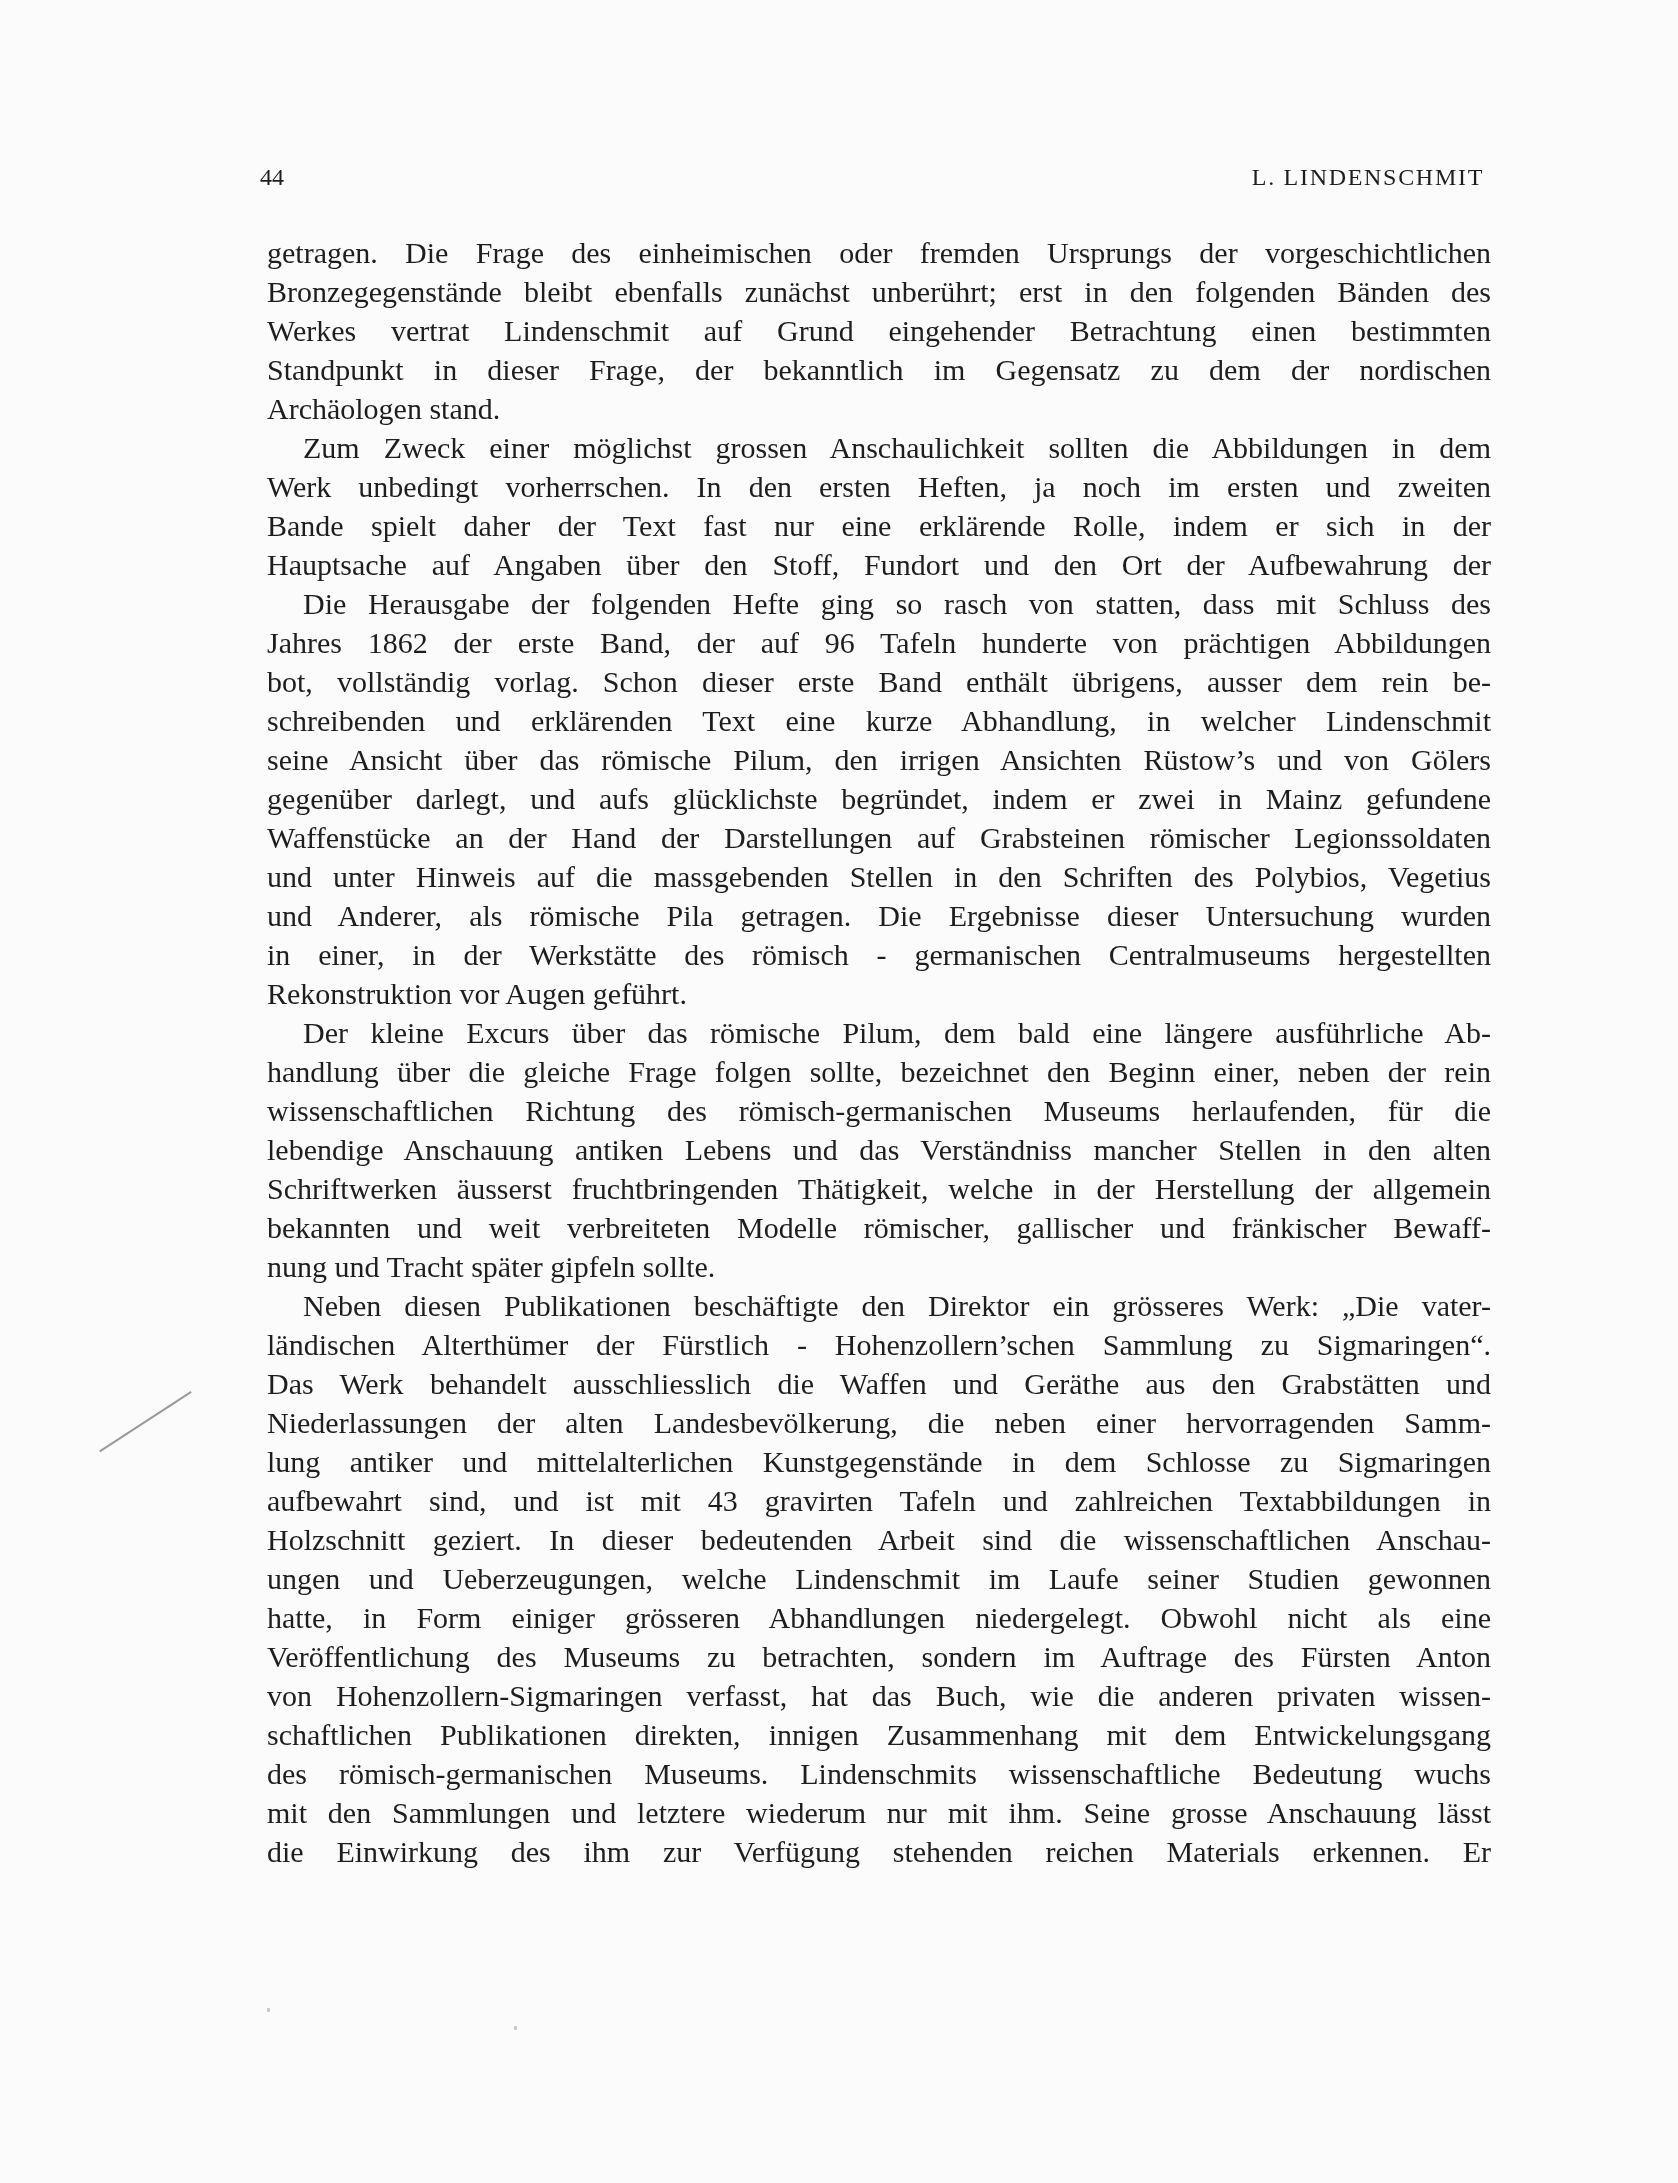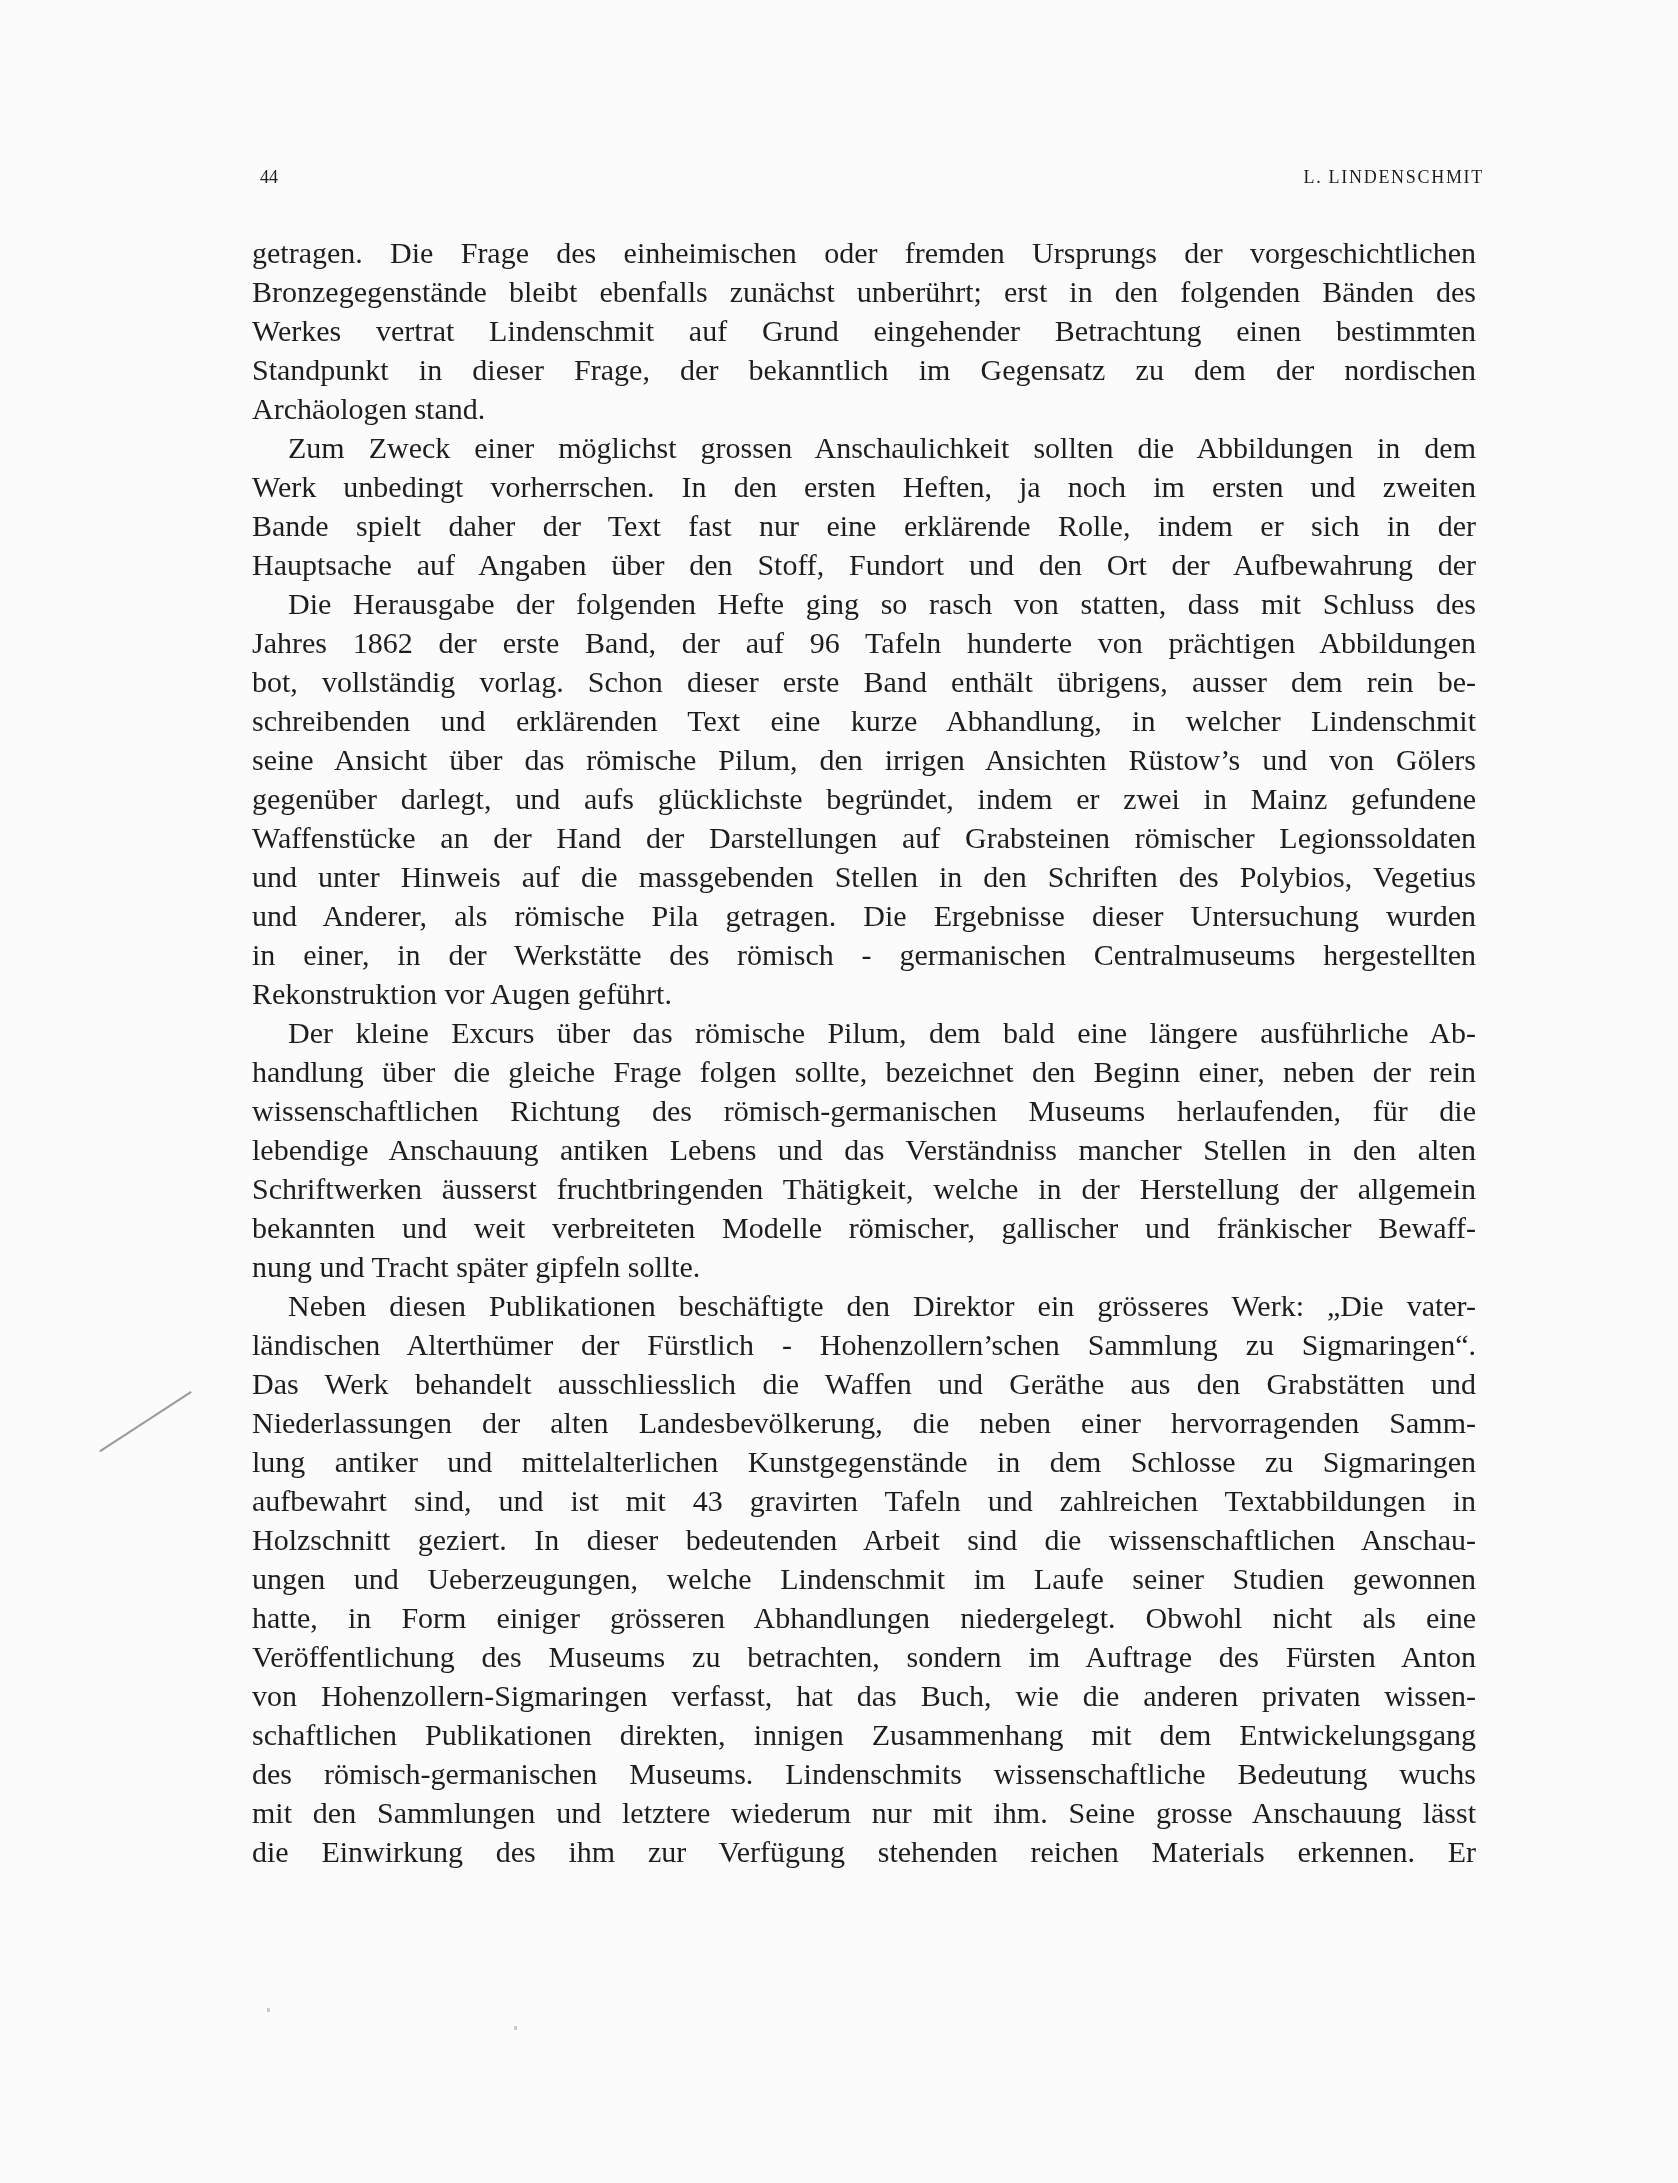--- a/index.html
+++ b/index.html
@@ -9,28 +9,28 @@
     position: relative;
     overflow: hidden;
     font-family: "Liberation Serif", "DejaVu Serif", serif;
     color: #1e1e1e;
   }
   .running-head {
     position: absolute;
     left: 260px; top: 159px;
     width: 1224px;
     height: 37px;
-    font-size: 18px;
+    font-size: 24px;
     line-height: 37px;
   }
   .page-number { position: absolute; left: 0; top: 0; }
   .running-title { position: absolute; right: 0; top: 0; letter-spacing: 1.7px; text-align: center; }
   .body-text {
     position: absolute;
-    left: 252px; top: 233px;
+    left: 267px; top: 233px;
     width: 1224px;
   }
   .line {
     display: block;
     height: 39px;
     line-height: 39px;
     font-size: 30px;
     white-space: nowrap;
     text-align: justify;
     text-align-last: justify;

